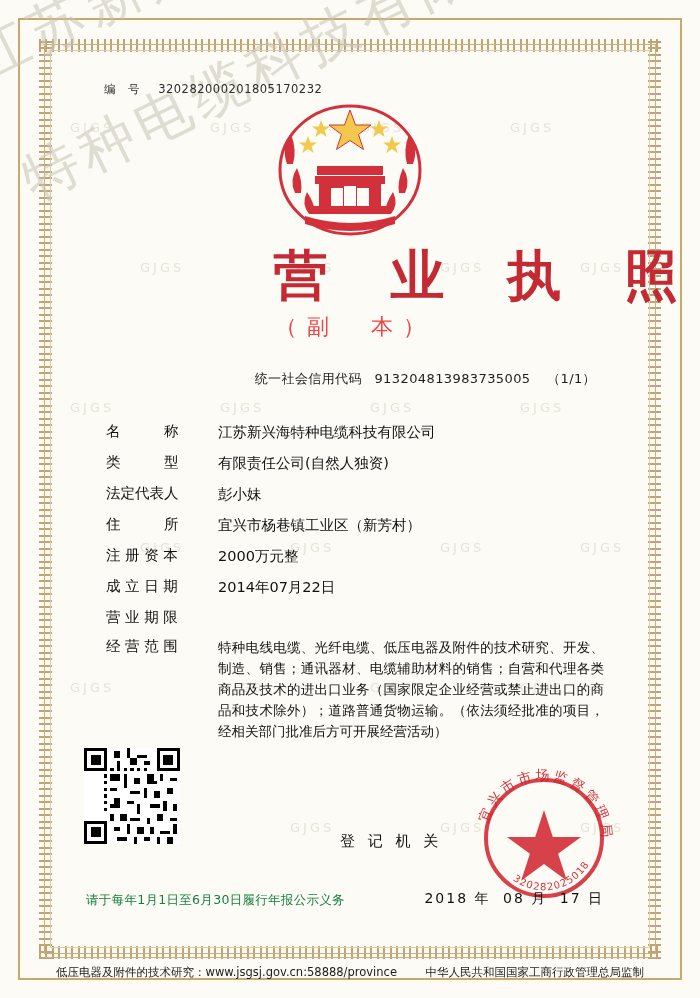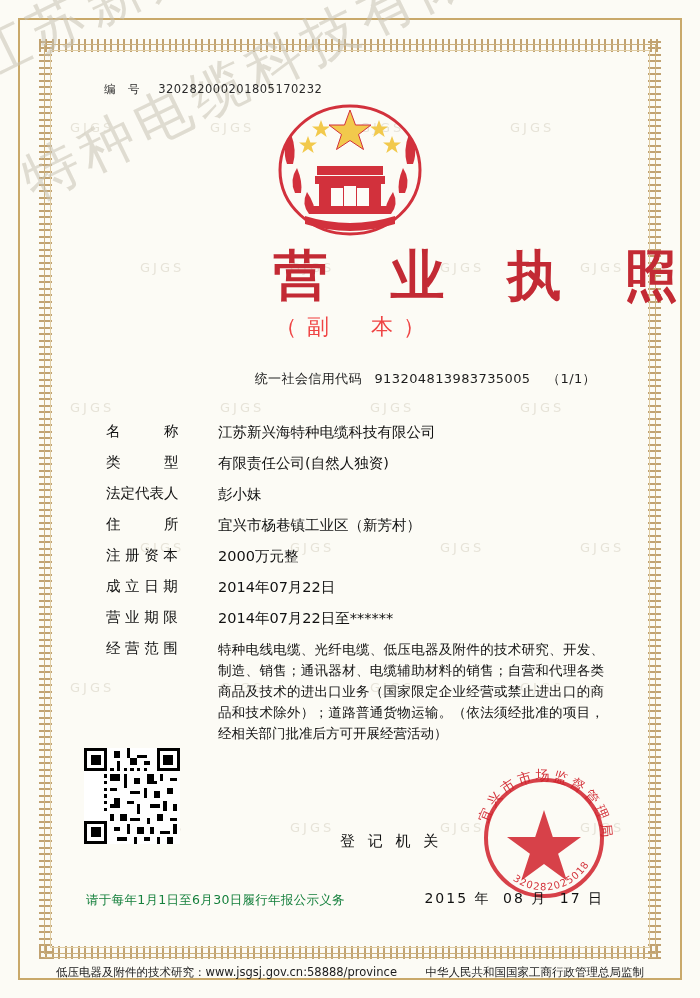--- a/index.html
+++ b/index.html
@@ -261,21 +261,20 @@
     <div class="row">
       <div class="lbl">注 册 资 本</div>
       <div class="val">2000万元整</div>
     </div>
     <div class="row">
       <div class="lbl">成 立 日 期</div>
       <div class="val">2014年07月22日</div>
     </div>
     <div class="row">
       <div class="lbl">营 业 期 限</div>
-      <div class="val">2014年07月22日至******</div>
     </div>
     <div class="row">
       <div class="lbl">经 营 范 围</div>
       <div class="val scope">特种电线电缆、光纤电缆、低压电器及附件的技术研究、开发、制造、销售；通讯器材、电缆辅助材料的销售；自营和代理各类商品及技术的进出口业务（国家限定企业经营或禁止进出口的商品和技术除外）；道路普通货物运输。（依法须经批准的项目，经相关部门批准后方可开展经营活动）</div>
     </div>
   </div>
 
   <div class="qr">
     <svg width="96" height="96" viewBox="0 0 29 29" shape-rendering="crispEdges" aria-hidden="true">
       <rect width="29" height="29" fill="#ffffff"></rect>
@@ -372,21 +371,21 @@
         <textPath href="#sealTopArc" startOffset="8%">宜兴市市场监督管理局</textPath>
       </text>
       <text font-size="10" fill="#d0202a" opacity=".9" letter-spacing="1" font-family="'DejaVu Sans','Liberation Sans',sans-serif">
         <textPath href="#sealBotArc" startOffset="18%">320282025018</textPath>
       </text>
     </svg>
   </div>
 
   <div class="notice">请于每年1月1日至6月30日履行年报公示义务</div>
   <div class="date-line">
-    <span>2015</span>
+    <span>2018</span>
     <span>年</span>
     <span style="margin-left:6px;">08</span>
     <span>月</span>
     <span style="margin-left:6px;">17</span>
     <span>日</span>
   </div>
 
   <div class="hr-bottom"></div>
   <div class="bottom-left">低压电器及附件的技术研究：www.jsgsj.gov.cn:58888/province</div>
   <div class="bottom-right">中华人民共和国国家工商行政管理总局监制</div>

